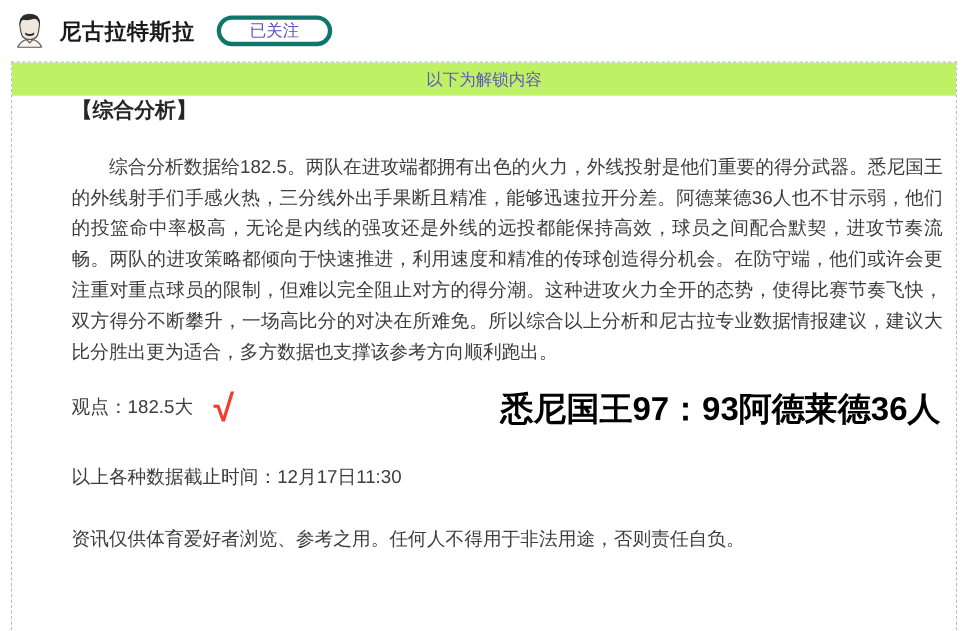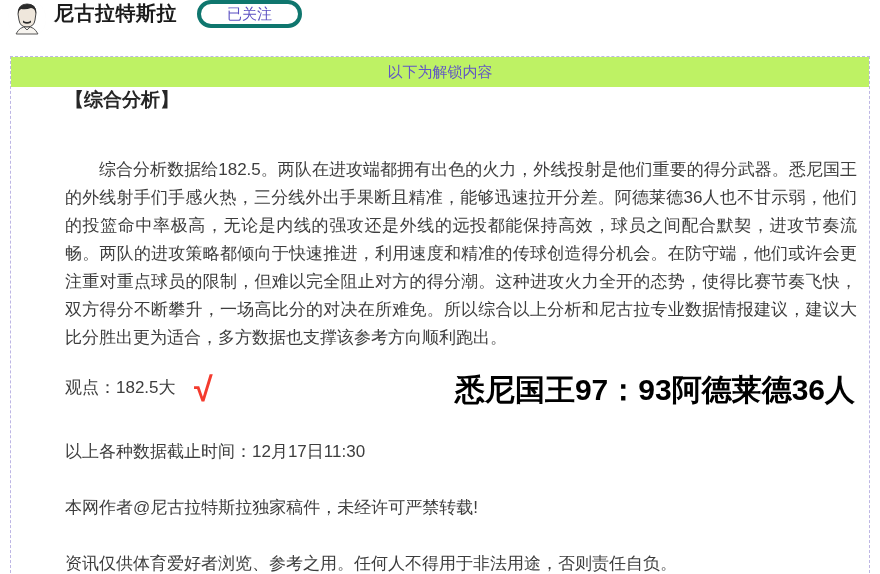--- a/index.html
+++ b/index.html
@@ -1,20 +1,20 @@
 <!DOCTYPE html>
 <html><head>
 <meta charset="utf-8">
 <style>
   * { margin:0; padding:0; box-sizing:border-box; }
   html,body { width:880px; height:574px; overflow:hidden; background:#fff;
     font-family:"Liberation Sans","DejaVu Sans",sans-serif; }
 
   
-  .header { height:56px; display:flex; padding:0 12px 0 8px; background:#fff; }
+  .header { height:56px; display:flex; align-items:center; padding:0 12px 0 8px; background:#fff; }
   .avatar { width:38px; height:38px; border-radius:50%; overflow:hidden; flex:0 0 auto;
     background:#fdfdfd; cursor:pointer; }
   .author-name { font-size:20px; font-weight:bold; color:#1b1b1b; margin-left:8px; letter-spacing:0.5px; }
   .badge { display:inline-flex; align-items:center; height:26px; border-radius:13px;
     color:#fff; font-size:13px; padding:0 11px 0 2px; margin-left:10px; white-space:nowrap; }
   .badge-rank { background:linear-gradient(90deg,#5fb0f6,#3e86f0); }
   .badge-streak { background:linear-gradient(90deg,#ffa55b,#ff5a49); }
   .badge-ico { width:22px; height:22px; border-radius:50%; background:rgba(255,255,255,.28);
     display:flex; align-items:center; justify-content:center; margin-right:5px; }
   .badge-ico svg { width:13px; height:13px; fill:#fff; }
@@ -23,21 +23,21 @@
     font-family:Liberation Serif, serif; }
   .updated { margin-left:auto; color:#8e8e9c; font-size:15px; }
 
   
   .frame { margin:0 10px; height:517px; border:1px dashed #bdb6e4; border-bottom:none; background:#fff; }
   .unlock-banner { height:30px; background:#bef264; display:flex; align-items:center; justify-content:center;
     color:#6257c4; font-size:15px; }
   .inner { padding:0 12px 0 54px; }
 
   .section-title { font-size:19px; font-weight:bold; color:#262626; }
-  .analysis { margin-top:43px; font-size:17px; line-height:28px; color:#3d3d3d;
+  .analysis { margin-top:25px; font-size:17px; line-height:28px; color:#3d3d3d;
     text-indent:2em; text-align:justify; }
 
   .viewpoint-row { margin-top:24px; position:relative; height:46px; }
   .viewpoint { font-size:17px; color:#3d3d3d; }
   .checkmark { color:#f43b2e; font-size:34px; font-weight:bold; margin-left:14px;
     position:relative; top:8px; line-height:0; display:inline-block; }
   .final-score { position:absolute; right:2px; top:-6px; color:#000000; font-weight:bold;
     font-size:30px; white-space:nowrap; }
 
   .cutoff { margin-top:18px; font-size:17px; color:#3d3d3d; }
@@ -66,16 +66,15 @@
   <div class="unlock-banner">以下为解锁内容</div>
   <div class="inner">
     <div class="section-title">【综合分析】</div>
     <div class="analysis">综合分析数据给182.5。两队在进攻端都拥有出色的火力，外线投射是他们重要的得分武器。悉尼国王的外线射手们手感火热，三分线外出手果断且精准，能够迅速拉开分差。阿德莱德36人也不甘示弱，他们的投篮命中率极高，无论是内线的强攻还是外线的远投都能保持高效，球员之间配合默契，进攻节奏流畅。两队的进攻策略都倾向于快速推进，利用速度和精准的传球创造得分机会。在防守端，他们或许会更注重对重点球员的限制，但难以完全阻止对方的得分潮。这种进攻火力全开的态势，使得比赛节奏飞快，双方得分不断攀升，一场高比分的对决在所难免。所以综合以上分析和尼古拉专业数据情报建议，建议大比分胜出更为适合，多方数据也支撑该参考方向顺利跑出。</div>
     <div class="viewpoint-row">
       <span class="viewpoint">观点：</span><span class="viewpoint">182.5大</span>
       <span class="checkmark">√</span>
       <span class="final-score">悉尼国王97：93阿德莱德36人</span>
     </div>
     <div class="cutoff">以上各种数据截止时间：12月17日11:30</div>
-    <div class="copyright">本网作者@尼古拉特斯拉独家稿件，未经许可严禁转载!</div>
     <div class="disclaimer">资讯仅供体育爱好者浏览、参考之用。任何人不得用于非法用途，否则责任自负。</div>
   </div>
 </div>
 
 </body></html>

